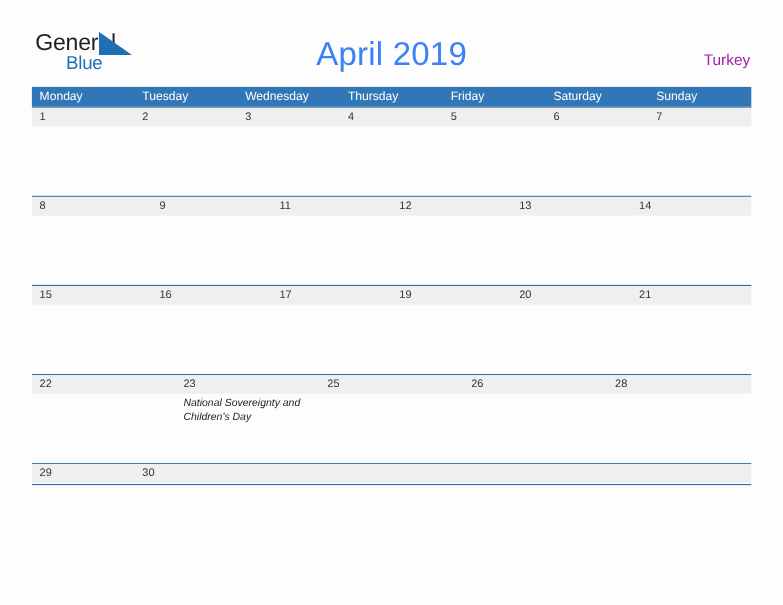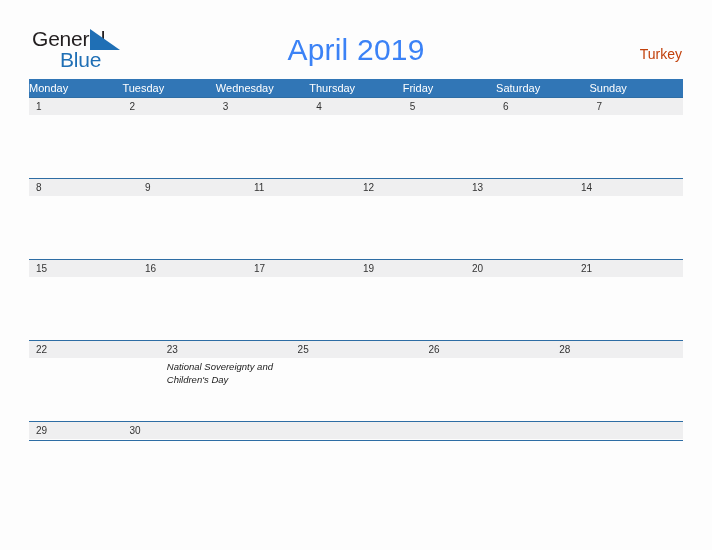--- a/index.html
+++ b/index.html
@@ -34,21 +34,21 @@
     line-height: 1;
   }
   .logo-general {
     font-size: 21px;
     color: #231f20;
     letter-spacing: -0.2px;
     display: block;
     height: 22px;
   }
   .logo-blue {
-    font-size: 21px;
+    font-size: 17px;
     color: #1f6fb5;
     letter-spacing: -0.2px;
     display: block;
     margin-left: 28px;
     margin-top: -1px;
   }
   .logo-tri {
     position: absolute;
     left: 56px;
     top: 1px;
@@ -65,41 +65,42 @@
     font-weight: normal;
     color: #3b82f6;
     letter-spacing: 0.2px;
   }
 
   .cal-country {
     position: absolute;
     right: 30px;
     top: 46px;
     font-size: 14px;
-    color: #c2410c;
+    color: #a21caf;
   }
 
   
   .calendar {
     position: absolute;
     left: 29px;
     top: 79px;
     width: 654px;
   }
 
   .weekday-row {
     display: flex;
     background: #3176b6;
     height: 18px;
   }
   .weekday {
     flex: 1 1 0;
     color: #ffffff;
     font-size: 11px;
     line-height: 18px;
+    padding-left: 7px;
     white-space: nowrap;
   }
 
   .week {
     display: flex;
     border-top: 1px solid #2e6da4;
     height: 81px;
     position: relative;
   }
   .week-last { height: 19px; border-bottom: 0; }

